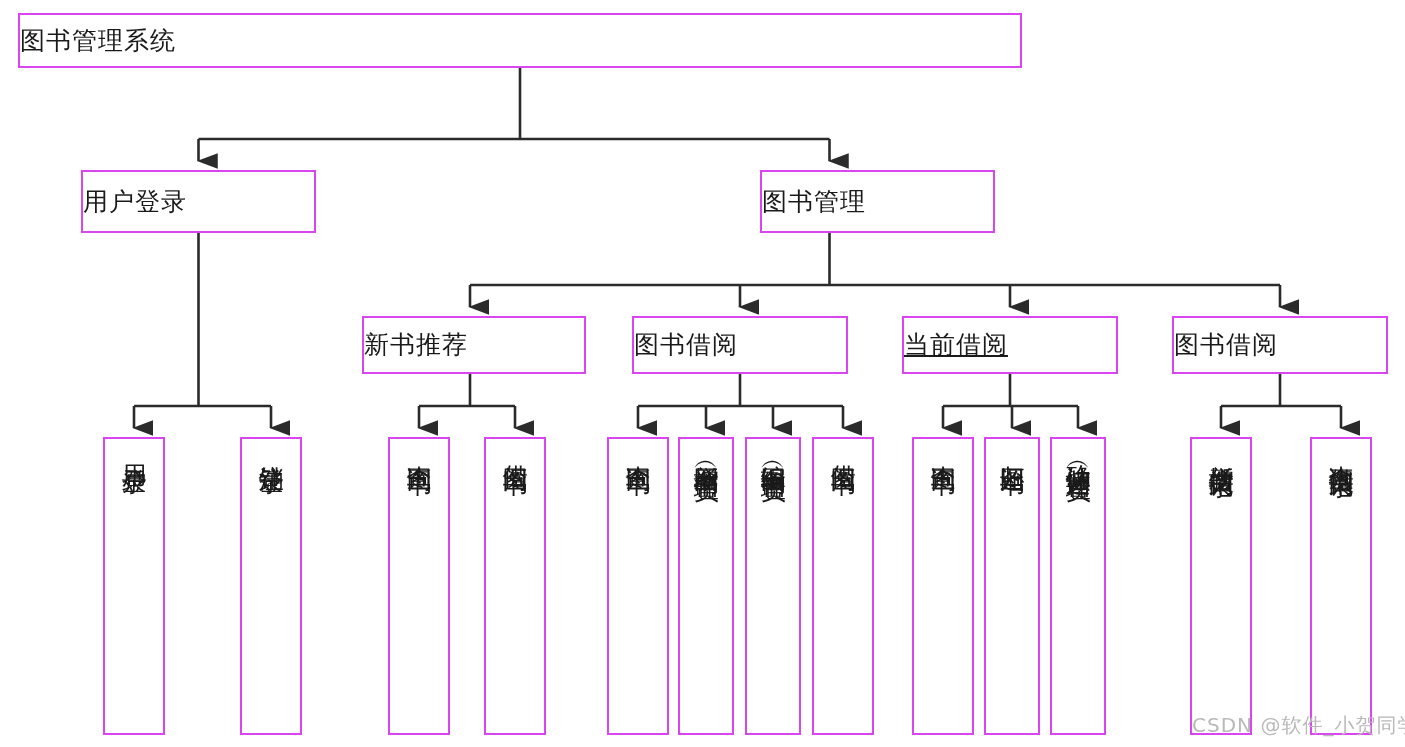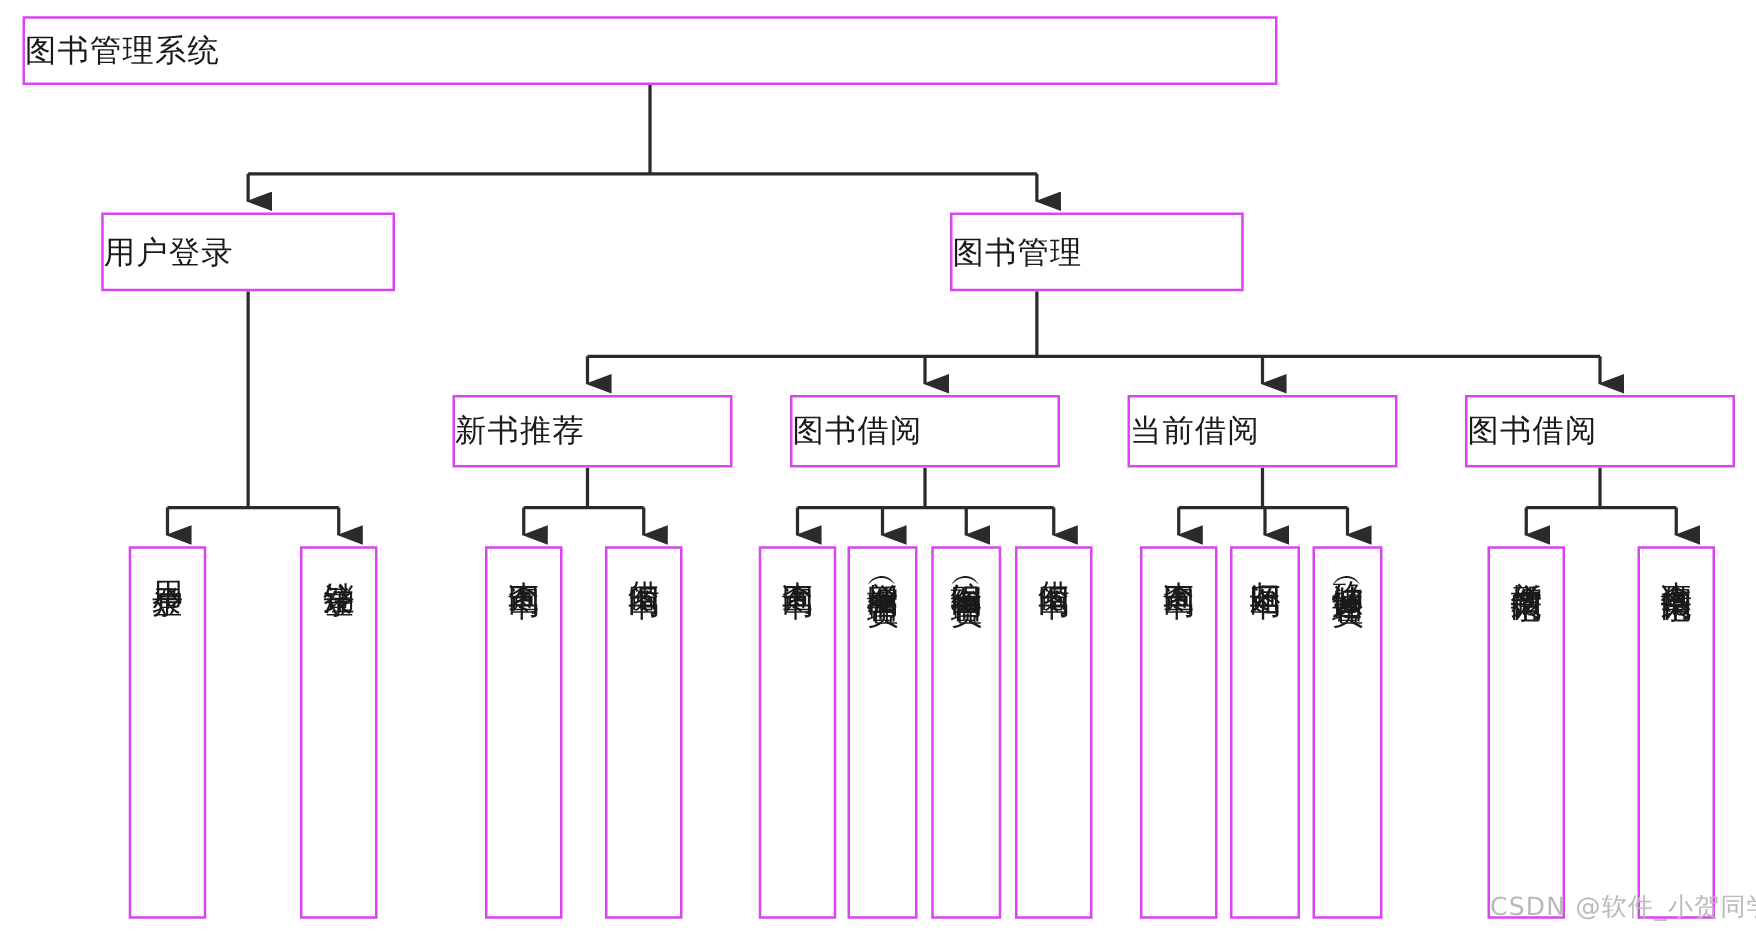--- a/index.html
+++ b/index.html
@@ -124,21 +124,21 @@
   </div>
 
   <div class="node horiz" style="left:362px;top:316px;width:224px;height:58px;">
     <span>新书推荐</span>
   </div>
 
   <div class="node horiz" style="left:632px;top:316px;width:216px;height:58px;">
     <span>图书借阅</span>
   </div>
 
-  <div class="node horiz" style="left:902px;top:316px;width:216px;height:58px;">
+  <div class="node horiz" style="left:902px;top:316px;width:216px;height:58px;text-decoration:underline;">
     <span>当前借阅</span>
   </div>
 
   <div class="node horiz" style="left:1172px;top:316px;width:216px;height:58px;">
     <span>图书借阅</span>
   </div>
 
   <div class="node vert" style="left:103px;top:437px;width:62px;height:298px;">
     <span class="vtext">用户登录</span>
   </div>

